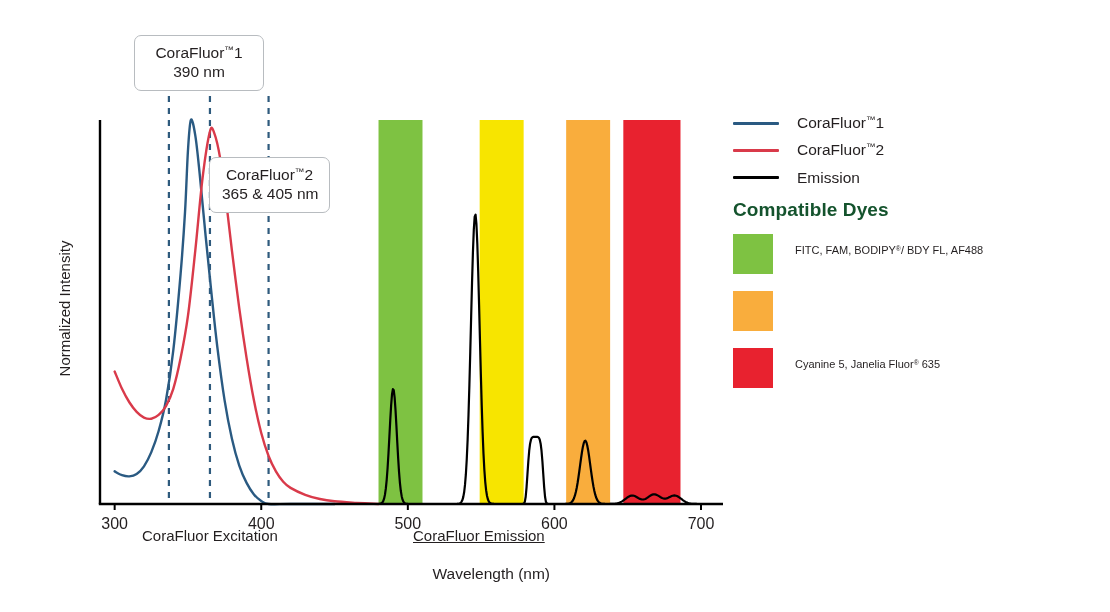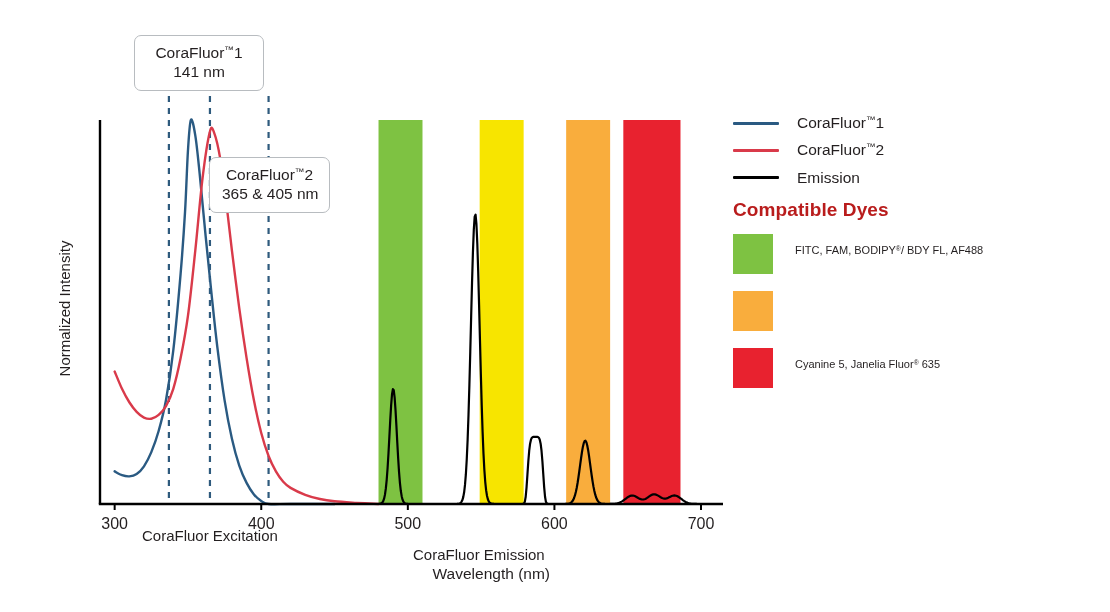--- a/index.html
+++ b/index.html
@@ -74,21 +74,21 @@
   }
   #xtitle {
     position: absolute;
     left: 290px;
     top: 565px;
     width: 260px;
     text-align: right;
     font-size: 15.5px;
   }
   #sub-exc  { left: 142px; top: 527px; }
-  #sub-emi  { left: 413px; top: 546px; }
+  #sub-emi  { left: 413px; top: 527px; text-decoration: underline; }
 
   
   #legend {
     position: absolute;
     left: 733px;
     top: 110px;
     width: 350px;
   }
   .legend-row {
     display: flex;
@@ -113,21 +113,21 @@
   }
 
   
   #dyes-title {
     position: absolute;
     left: 733px;
     top: 199px;
     font-size: 19px;
     font-weight: bold;
     letter-spacing: 0.1px;
-    color: #b91c1c;
+    color: #14532d;
   }
   #dyes-list {
     position: absolute;
     left: 733px;
     top: 234px;
     width: 360px;
   }
   .dye-row {
     display: flex;
     align-items: flex-start;
@@ -177,21 +177,21 @@
       <line x1="407.8352941176471" y1="504" x2="407.8352941176471" y2="510" stroke="#000" stroke-width="2"></line>
       <text x="407.8352941176471" y="529" text-anchor="middle" font-family="&quot;Liberation Sans&quot;, sans-serif" font-size="16" fill="#231f20">500</text>
       <line x1="554.4235294117647" y1="504" x2="554.4235294117647" y2="510" stroke="#000" stroke-width="2"></line>
       <text x="554.4235294117647" y="529" text-anchor="middle" font-family="&quot;Liberation Sans&quot;, sans-serif" font-size="16" fill="#231f20">600</text>
       <line x1="701.0117647058823" y1="504" x2="701.0117647058823" y2="510" stroke="#000" stroke-width="2"></line>
       <text x="701.0117647058823" y="529" text-anchor="middle" font-family="&quot;Liberation Sans&quot;, sans-serif" font-size="16" fill="#231f20">700</text>
     </svg>
 
   <div class="callout" id="callout-1">
     <span class="ln"><span>CoraFluor</span><sup>™</sup><span>1</span></span>
-    <span class="ln">141 nm</span>
+    <span class="ln">390 nm</span>
   </div>
 
   <div class="callout" id="callout-2">
     <span class="ln"><span>CoraFluor</span><sup>™</sup><span>2</span></span>
     <span class="ln">365 &amp; 405 nm</span>
   </div>
 
   <div id="ylabel">Normalized Intensity</div>
   <div id="xtitle">Wavelength (nm)</div>
   <div class="axis-text" id="sub-exc">CoraFluor Excitation</div>

